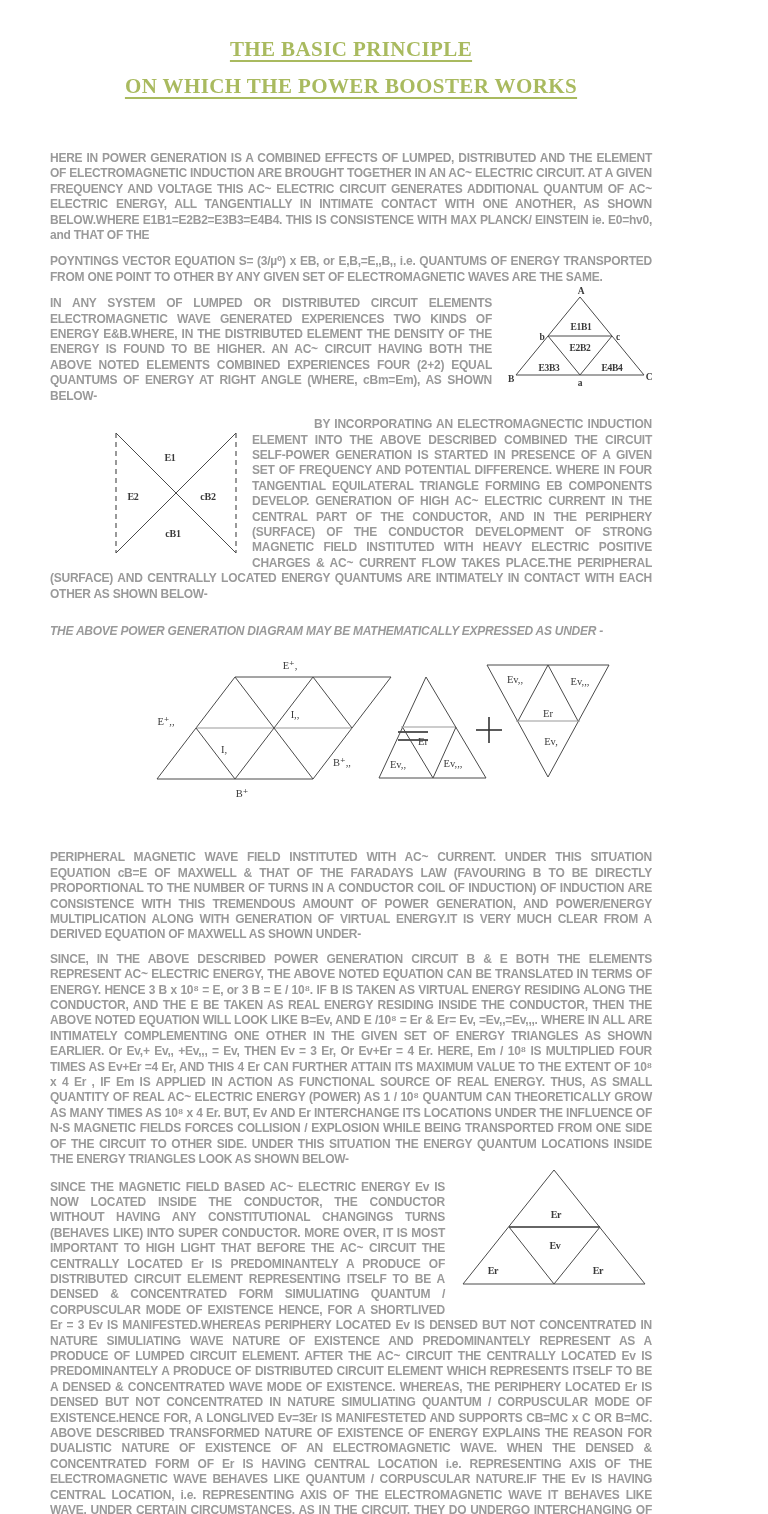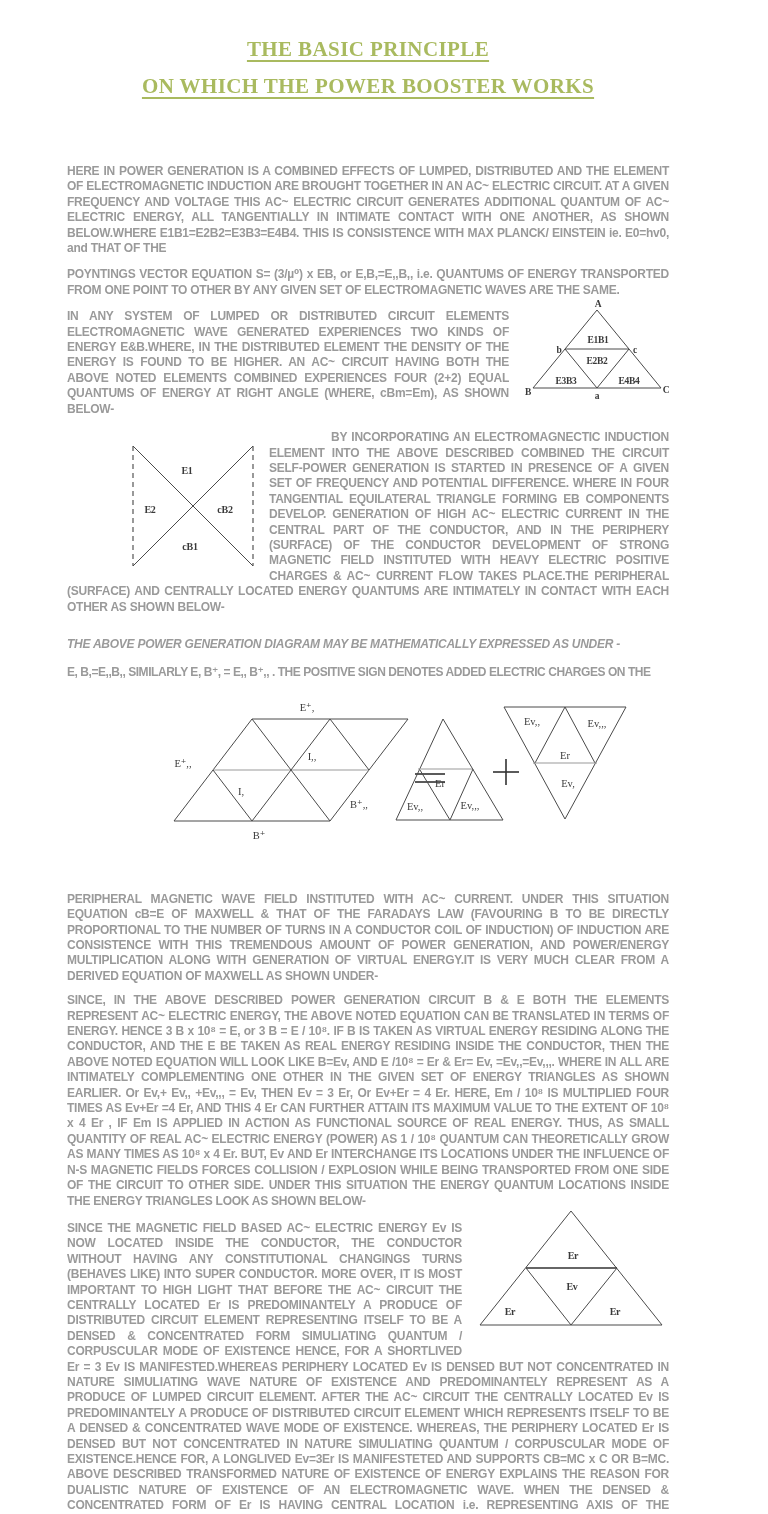--- a/index.html
+++ b/index.html
@@ -2,21 +2,20 @@
 <html><head>
 <meta charset="utf-8">
 <style>
   html,body { margin:0; padding:0; background:#ffffff; }
   .page {
     position:relative;
     width:684px; height:1514px;
     background:#ffffff;
     overflow:hidden;
     font-family:"Liberation Sans","DejaVu Sans",sans-serif;
-    padding-left:17px;
   }
   .content { padding:0 32px 0 50px; }
 
   .title {
     margin-top:31px;
     text-align:center;
     font-family:"Liberation Serif","DejaVu Serif",serif;
     font-weight:bold;
     font-size:21px;
     line-height:37px;
@@ -31,21 +30,21 @@
 
   p.body-par {
     margin:0;
     color:#9a9a9a;
     font-weight:bold;
     font-size:12px;
     line-height:15.4px;
     letter-spacing:-0.25px;
     text-align:justify;
   }
-  #p1  { margin-top:59px; }
+  #p1  { margin-top:46px; }
   #p2  { margin-top:11px; }
   #p3  { margin-top:11px; }
   #p4  { margin-top:13px; text-indent:62px; }
   #p5  { margin-top:22px;font-style:italic; }
   #p6  { margin-top:13px; letter-spacing:-0.45px; white-space:nowrap; }
   #p7  { margin-top:45px; }
   #p8  { margin-top:10px; }
   #p9  { margin-top:9px;  }
   #p10 { margin-top:12px; }
 
@@ -114,21 +113,20 @@
           <text x="58" y="30">E1</text>
           <text x="21" y="69">E2</text>
           <text x="96" y="69">cB2</text>
           <text x="61" y="106">cB1</text>
         </g>
       </svg></span><span>BY INCORPORATING AN ELECTROMAGNECTIC INDUCTION ELEMENT INTO THE ABOVE DESCRIBED COMBINED THE CIRCUIT SELF-POWER GENERATION IS STARTED IN PRESENCE OF A GIVEN SET OF FREQUENCY AND POTENTIAL DIFFERENCE. WHERE IN FOUR TANGENTIAL EQUILATERAL TRIANGLE FORMING EB COMPONENTS DEVELOP. GENERATION OF HIGH AC~ ELECTRIC CURRENT IN THE CENTRAL PART OF THE CONDUCTOR, AND IN THE PERIPHERY (SURFACE) OF THE CONDUCTOR DEVELOPMENT OF STRONG MAGNETIC FIELD INSTITUTED WITH HEAVY ELECTRIC POSITIVE CHARGES &amp; AC~ CURRENT FLOW TAKES PLACE.THE PERIPHERAL (SURFACE) AND CENTRALLY LOCATED ENERGY QUANTUMS ARE INTIMATELY IN CONTACT WITH EACH OTHER AS SHOWN BELOW-</span>
     </p>
 
     <p class="body-par" id="p5">THE ABOVE POWER GENERATION DIAGRAM MAY BE MATHEMATICALLY EXPRESSED AS UNDER -</p>
 
-    <p class="body-par" id="p6">E, B,=E,,B,, SIMILARLY E, B⁺, = E,, B⁺,, . THE POSITIVE SIGN DENOTES ADDED ELECTRIC CHARGES ON THE</p>
 
     <div class="eq-diagram-wrap">
       <svg width="540" height="150" viewBox="0 0 540 150">
         <g>
           <path class="dline" d="M43,124 L199,124 L277,22 L121,22 Z"></path>
           <line class="dgray" x1="82" y1="73" x2="238" y2="73"></line>
           <line class="dline" x1="121" y1="124" x2="82" y2="73"></line>
           <line class="dline" x1="121" y1="124" x2="199" y2="22"></line>
           <line class="dline" x1="199" y1="124" x2="121" y2="22"></line>
           <line class="dline" x1="238" y1="73" x2="199" y2="22"></line>

